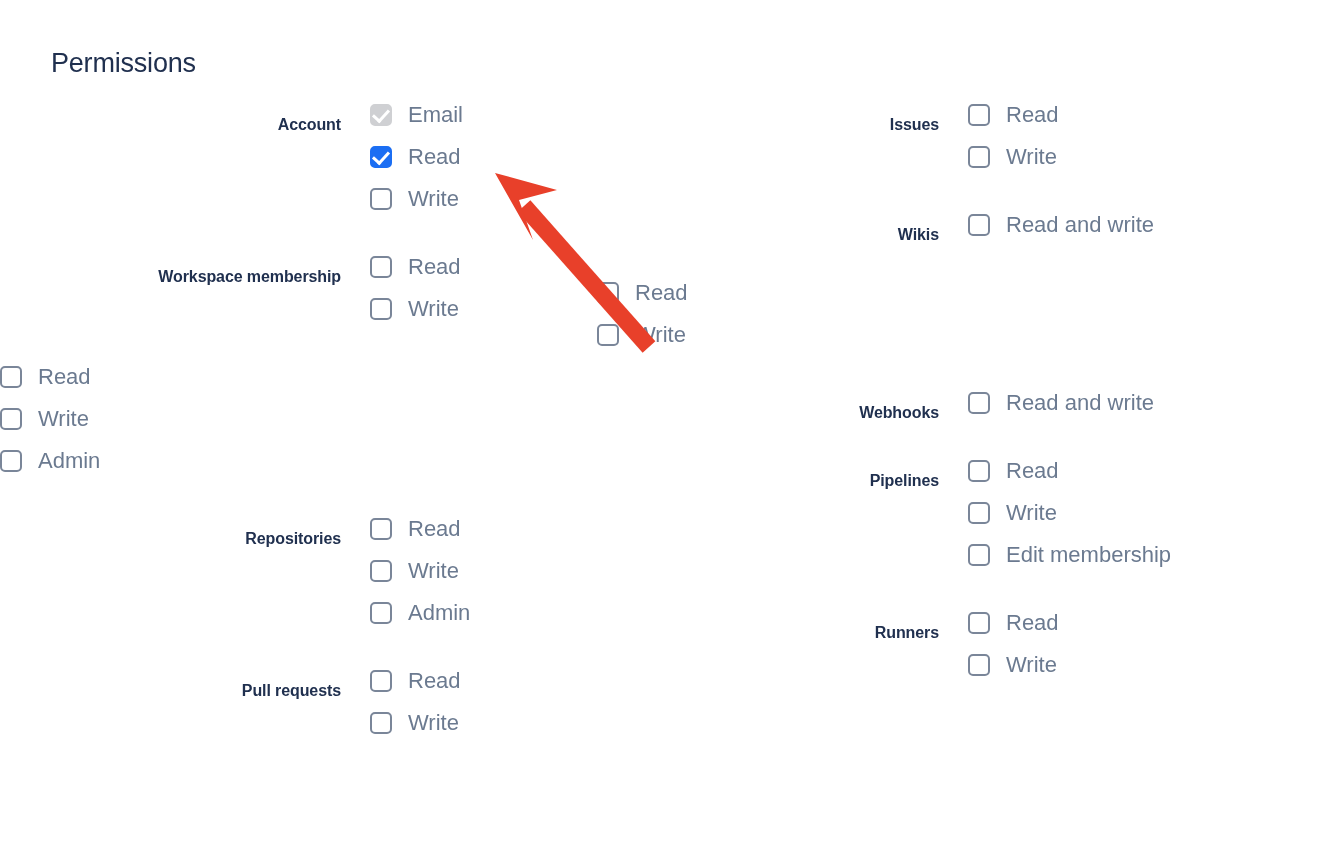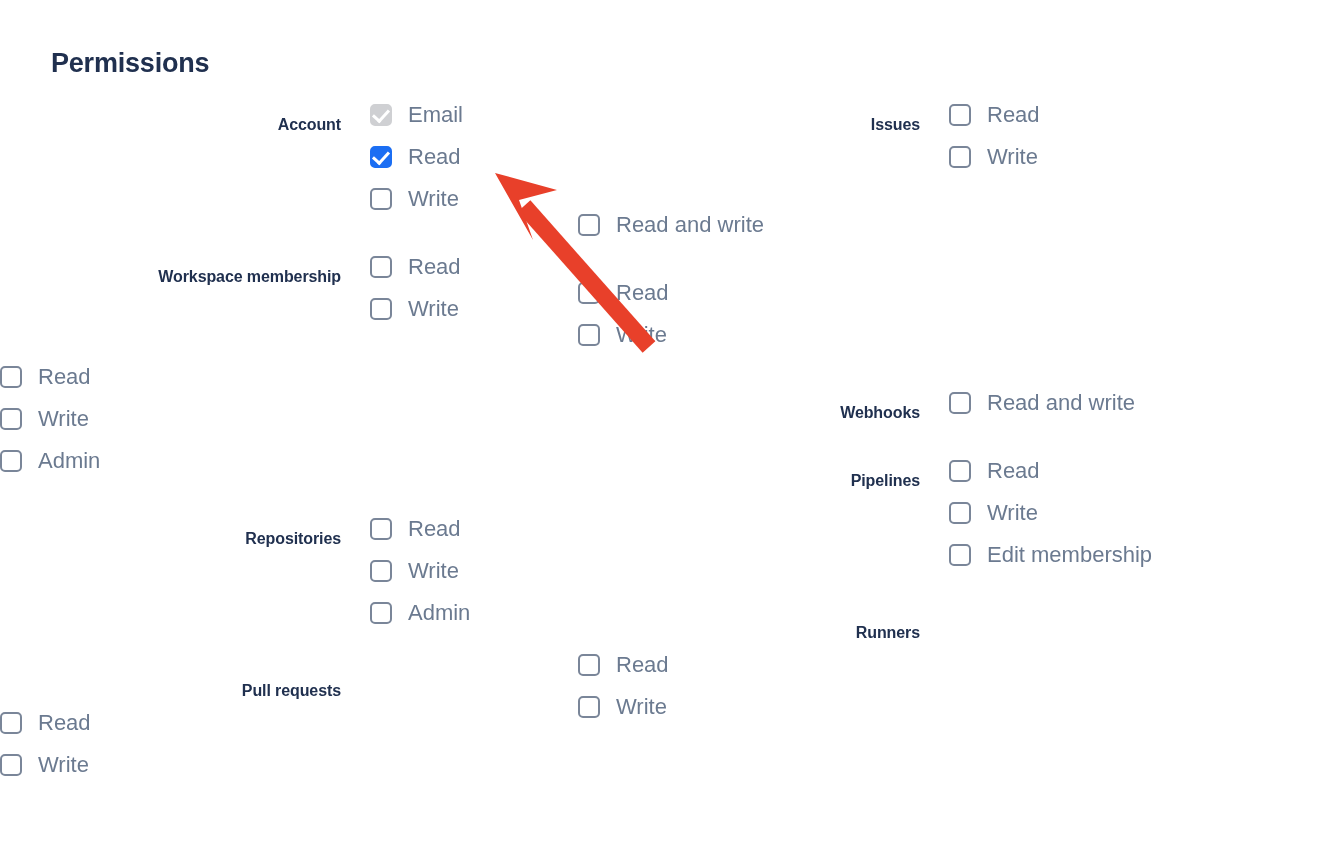--- a/index.html
+++ b/index.html
@@ -14,39 +14,39 @@
     font-family: "Liberation Sans", sans-serif;
     -webkit-font-smoothing: antialiased;
     overflow: hidden;
   }
 
   #page-title {
     position: absolute;
     left: 51px;
     top: 50px;
     font-size: 27px;
-    font-weight: bold;
+    font-weight: normal;
     color: #20304f;
     letter-spacing: -0.2px;
     line-height: 1;
   }
 
   .column {
     position: absolute;
     top: 104px;
   }
   .column.left  { left: 0px;   width: 560px; }
-  .column.right { left: 578px; width: 620px; }
+  .column.right { left: 597px; width: 620px; }
 
   .perm-group {
     display: flex;
     align-items: flex-start;
     margin-bottom: 26px;
   }
-  .perm-group:last-child { margin-bottom: 0; flex-direction: column; }
+  .perm-group:last-child { margin-bottom: 0; }
 
   .group-label {
     text-align: right;
     font-size: 16px;
     font-weight: bold;
     color: #20304f;
     line-height: 42px;
     padding-right: 29px;
     box-sizing: border-box;
     flex: 0 0 auto;
@@ -207,20 +207,21 @@
           <span class="checkbox"></span>
           <span class="option-label">Read</span>
         </div>
         <div class="option-row">
           <span class="checkbox"></span>
           <span class="option-label">Write</span>
         </div>
       </div>
     </div>
     <div class="perm-group">
+      <div class="group-label">Wikis</div>
       <div class="options">
         <div class="option-row">
           <span class="checkbox"></span>
           <span class="option-label">Read and write</span>
         </div>
       </div>
     </div>
     <div class="perm-group">
       <div class="options">
         <div class="option-row">

